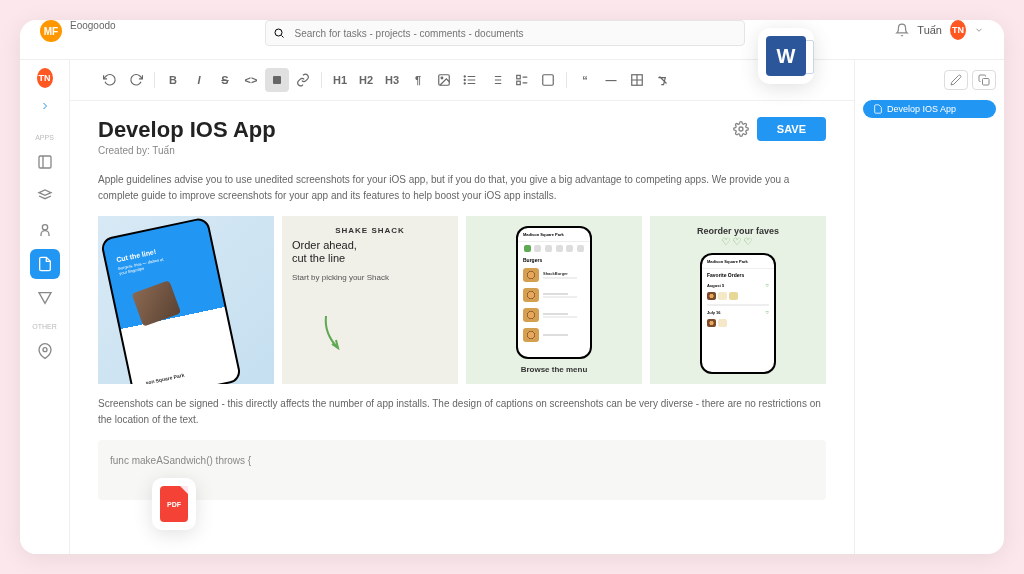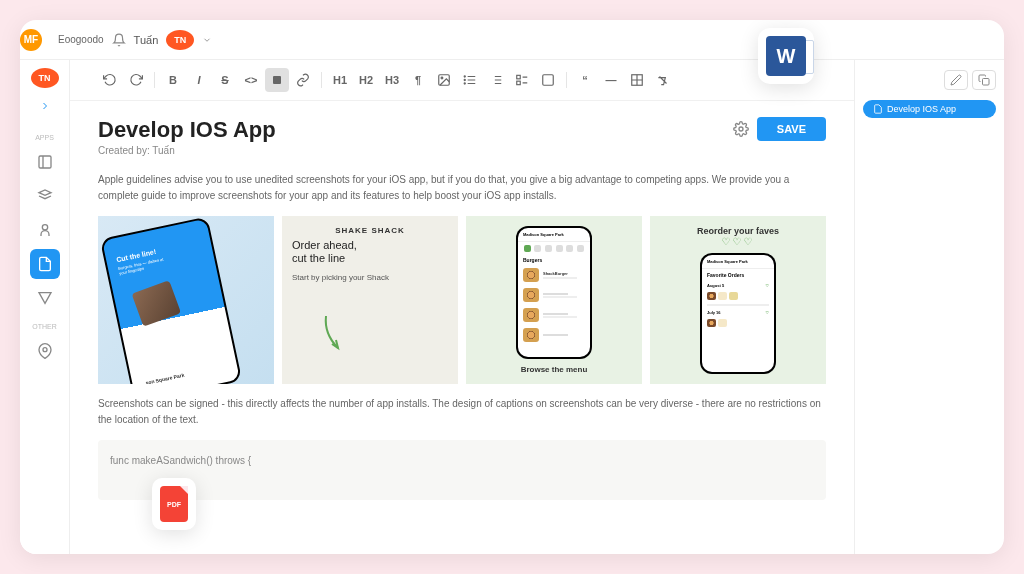--- a/index.html
+++ b/index.html
@@ -1,28 +1,28 @@
 <!DOCTYPE html>
 <html><head>
 <meta charset="utf-8">
 <style>
 * { margin: 0; padding: 0; box-sizing: border-box; font-family: -apple-system, BlinkMacSystemFont, 'Segoe UI', Arial, sans-serif; }
 body { background: #fce8ec; padding: 20px; }
 .window { background: #fff; border-radius: 16px; overflow: hidden; box-shadow: 0 4px 24px rgba(0,0,0,0.08); position: relative; height: 534px; }
-.topbar { height: 40px; display: flex; align-items: center; padding: 0 0; border-bottom: 1px solid #eee; gap: 8px; }
+.topbar { height: 40px; display: flex; align-items: flex-start; padding: 0 20px; border-bottom: 1px solid #eee; }
 .logo-badge { width: 22px; height: 22px; border-radius: 50%; background: #ff9800; color: #fff; font-size: 10px; display: flex; align-items: center; justify-content: center; font-weight: 600; margin-right: 8px; }
 .brand { font-size: 10px; color: #666; }
 .search-bar { flex: 1; max-width: 480px; margin: 0 auto; }
 .search-input { width: 100%; height: 26px; border: 1px solid #e5e5e5; border-radius: 4px; padding: 0 10px 0 28px; font-size: 10px; color: #888; background: #fafafa; }
 .search-wrap { position: relative; }
 .search-icon { position: absolute; left: 8px; top: 50%; transform: translateY(-50%); width: 12px; height: 12px; }
 .topbar-right { display: flex; align-items: center; gap: 8px; }
 .bell-icon { width: 14px; height: 14px; color: #888; }
 .user-name { font-size: 11px; color: #555; }
-.avatar-sm { width: 28px; height: 20px; border-radius: 50%; background: #ff5722; color: #fff; font-size: 9px; display: flex; align-items: center; justify-content: center; font-weight: 600; }
+.avatar-sm { width: 16px; height: 20px; border-radius: 50%; background: #ff5722; color: #fff; font-size: 9px; display: flex; align-items: center; justify-content: center; font-weight: 600; }
 .chevron { width: 10px; height: 10px; color: #888; }
 
 .body { display: flex; height: calc(100% - 40px); }
 .leftbar { width: 50px; background: #fff; border-right: 1px solid #eee; display: flex; flex-direction: column; align-items: center; padding-top: 8px; gap: 4px; }
 .leftbar .avatar-sm { margin-bottom: 8px; }
 .leftbar .nav-expand { width: 12px; height: 12px; color: #2196f3; margin-bottom: 12px; }
 .nav-label { font-size: 7px; color: #bbb; text-transform: uppercase; margin: 6px 0 2px; }
 .nav-item { width: 30px; height: 30px; display: flex; align-items: center; justify-content: center; border-radius: 6px; color: #888; cursor: pointer; }
 .nav-item.active { background: #2196f3; color: #fff; }
 .nav-item svg { width: 16px; height: 16px; }
@@ -88,20 +88,29 @@
 .ai-text p { font-size: 9px; opacity: 0.9; }
 </style>
 </head>
 <body>
 
 <div class="window">
 
   <div class="topbar">
     <div class="logo-badge">MF</div>
     <div class="brand">Eoogoodo</div>
+    <div class="search-bar">
+      <div class="search-wrap">
+        <svg class="search-icon" viewBox="0 0 24 24" fill="none" stroke="currentColor" stroke-width="2">
+            <circle cx="11" cy="11" r="7"></circle>
+            <line x1="21" y1="21" x2="17" y2="17"></line>
+          </svg>
+        <input class="search-input" placeholder="Search for tasks - projects - comments - documents" style="">
+      </div>
+    </div>
     <div class="topbar-right">
       <svg class="bell-icon" viewBox="0 0 24 24" fill="none" stroke="currentColor" stroke-width="2">
           <path d="M18 8a6 6 0 0 0-12 0c0 7-3 9-3 9h18s-3-2-3-9"></path>
           <path d="M13.7 21a2 2 0 0 1-3.4 0"></path>
         </svg>
       <span class="user-name">Tuấn</span>
       <div class="avatar-sm">TN</div>
       <svg class="chevron" viewBox="0 0 24 24" fill="none" stroke="currentColor" stroke-width="2">
           <polyline points="6 9 12 15 18 9"></polyline>
         </svg>

